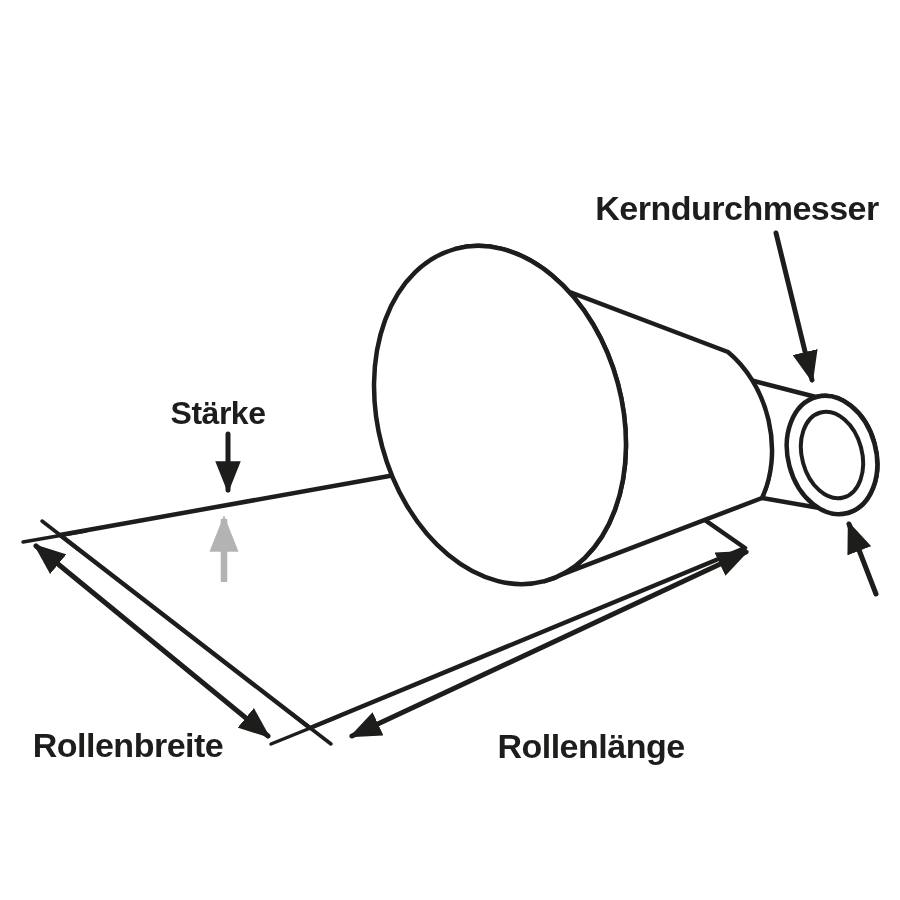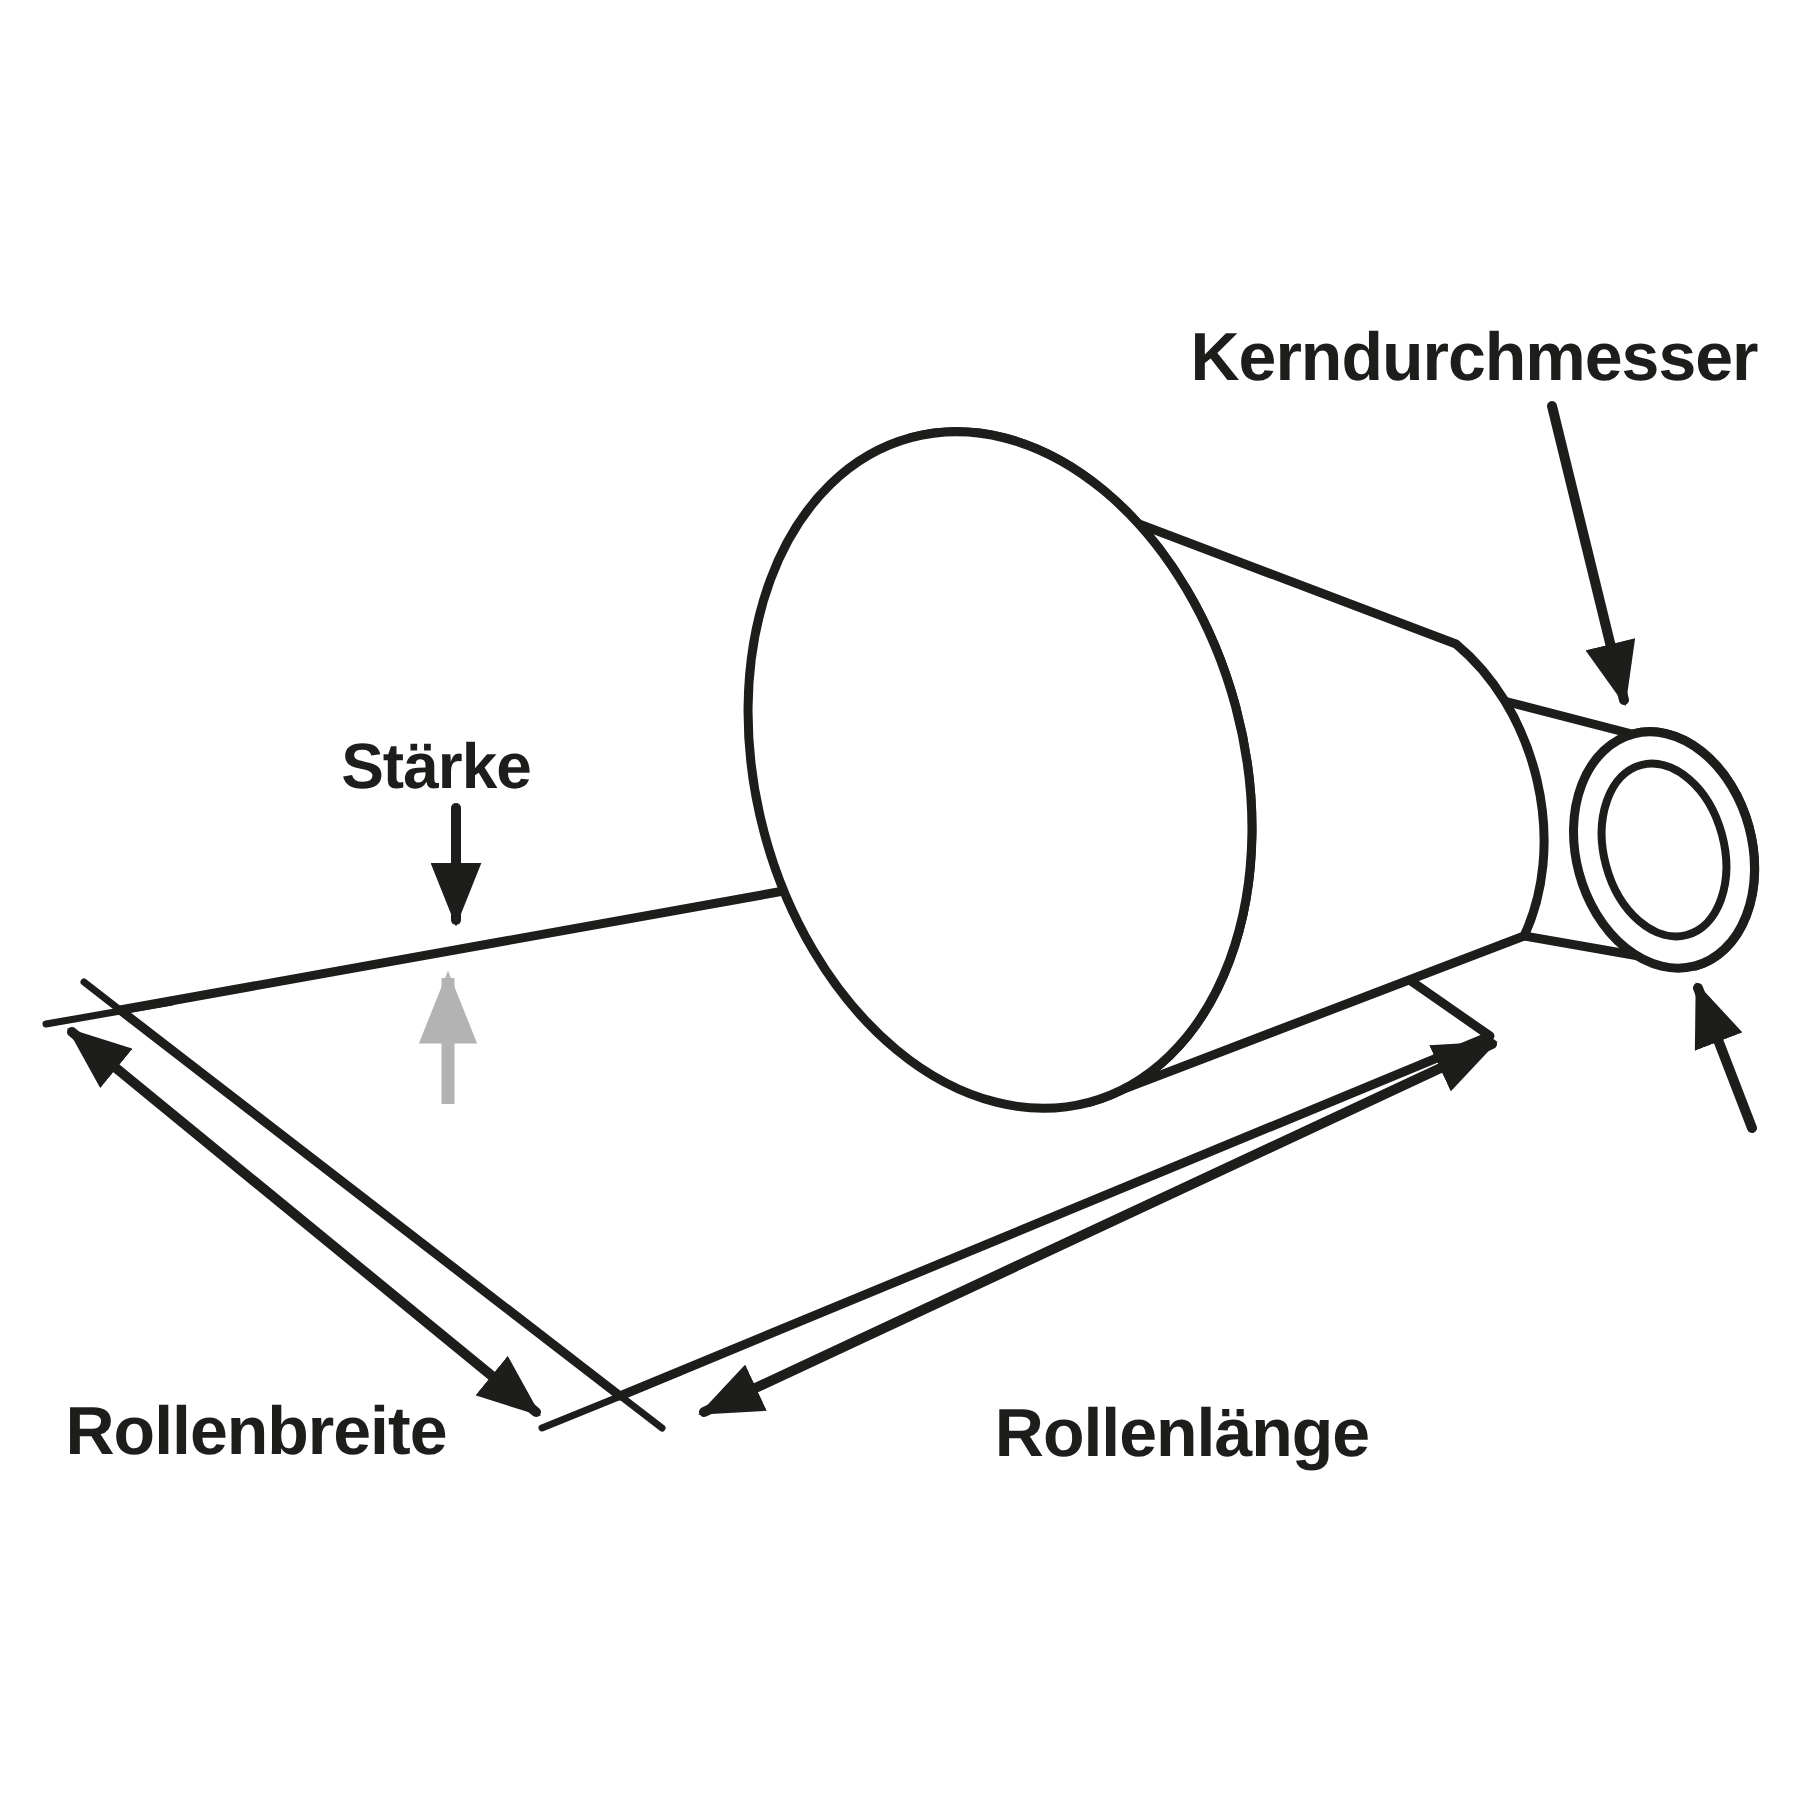--- a/index.html
+++ b/index.html
@@ -7,20 +7,21 @@
     padding: 0;
     background: #ffffff;
     font-family: "Liberation Sans", sans-serif;
   }
   .stage {
     position: relative;
     width: 900px;
     height: 857px;
     background: #ffffff;
     overflow: hidden;
+    margin-top: 30px;
   }
   .stage svg {
     position: absolute;
     top: 0;
     left: 0;
     width: 900px;
     height: 900px;
     display: block;
   }
   .ink-stroke {

